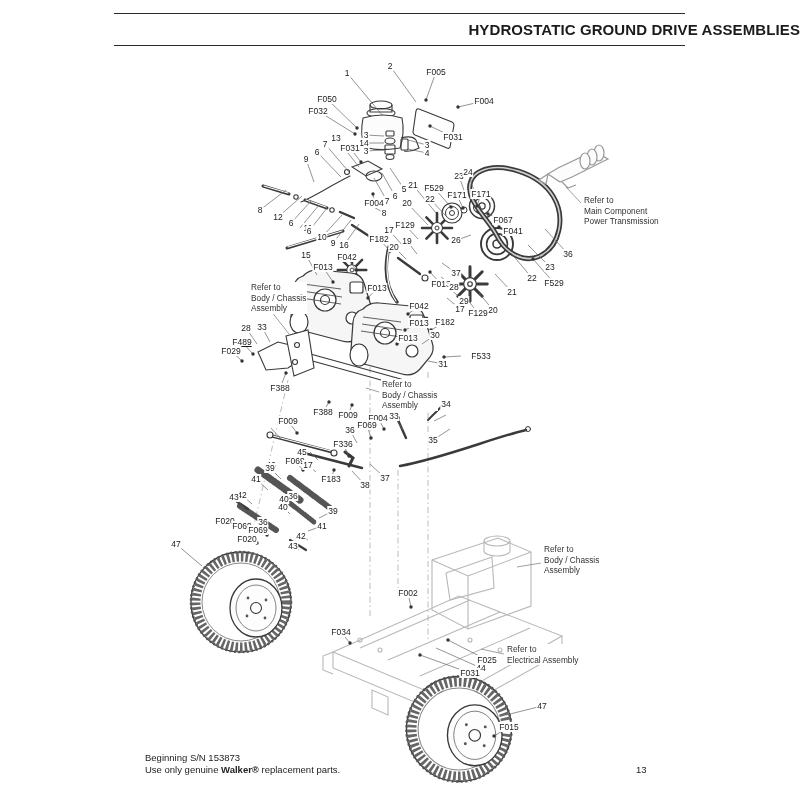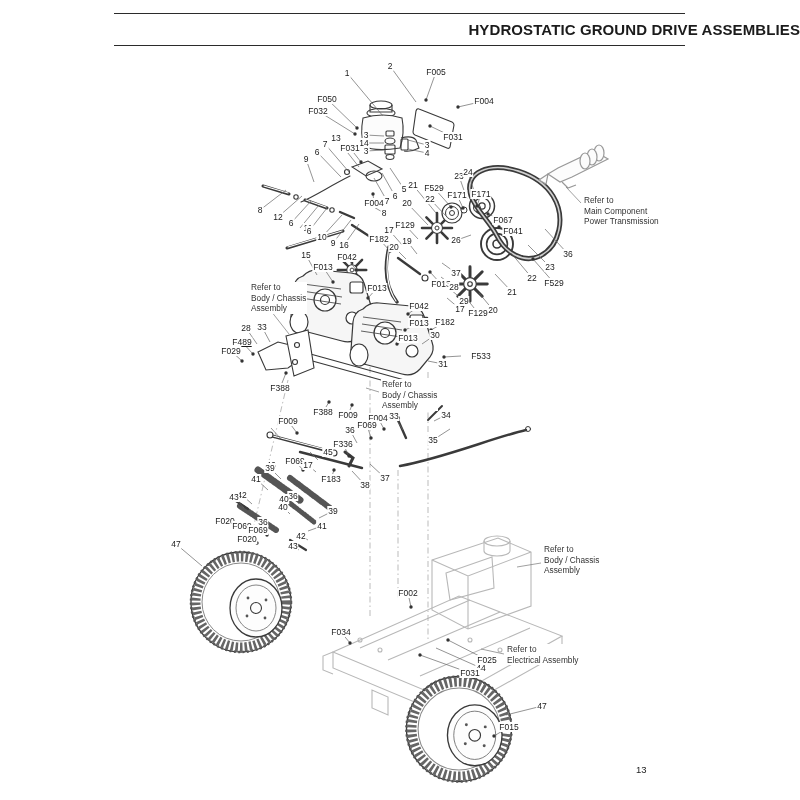--- a/index.html
+++ b/index.html
@@ -429,28 +429,28 @@
       <span class="callout" style="left: 419px; top: 323px;">F013</span>
       <span class="callout" style="left: 445px; top: 322px;">F182</span>
       <span class="callout" style="left: 408px; top: 338px;">F013</span>
       <span class="callout" style="left: 435px; top: 335px;">30</span>
       <span class="callout" style="left: 461px; top: 356px; margin-left: 20px;">F533</span>
       <span class="callout" style="left: 443px; top: 364px;">31</span>
       <span class="callout" style="left: 323px; top: 412px;">F388</span>
       <span class="callout" style="left: 348px; top: 415px;">F009</span>
       <span class="callout" style="left: 378px; top: 418px;">F004</span>
       <span class="callout" style="left: 394px; top: 416px;">33</span>
-      <span class="callout" style="left: 446px; top: 415px;">34</span>
+      <span class="callout" style="left: 446px; top: 404px;">34</span>
       <span class="callout" style="left: 433px; top: 440px;">35</span>
       <span class="callout" style="left: 367px; top: 425px;">F069</span>
       <span class="callout" style="left: 350px; top: 430px;">36</span>
       <span class="callout" style="left: 343px; top: 444px;">F336</span>
       <span class="callout" style="left: 288px; top: 421px;">F009</span>
       <span class="callout" style="left: 271px; top: 428px; margin-top: 37px;">46</span>
-      <span class="callout" style="left: 328px; top: 452px;">45</span>
+      <span class="callout" style="left: 302px; top: 452px;">45</span>
       <span class="callout" style="left: 295px; top: 461px;">F069</span>
       <span class="callout" style="left: 308px; top: 465px;">17</span>
       <span class="callout" style="left: 331px; top: 479px;">F183</span>
       <span class="callout" style="left: 385px; top: 478px;">37</span>
       <span class="callout" style="left: 365px; top: 485px;">38</span>
       <span class="callout" style="left: 270px; top: 468px;">39</span>
       <span class="callout" style="left: 256px; top: 479px;">41</span>
       <span class="callout" style="left: 242px; top: 495px;">42</span>
       <span class="callout" style="left: 234px; top: 497px;">43</span>
       <span class="callout" style="left: 293px; top: 496px;">36</span>
@@ -494,15 +494,19 @@
         <div>Refer to</div>
         <div>Electrical Assembly</div>
       </div>
       <div class="note" style="left: 583px; top: 195px;">
         <div>Refer to</div>
         <div>Main Component</div>
         <div>Power Transmission</div>
       </div>
     </div>
 
+  <div class="footer">
+    <div>Beginning S/N 153873</div>
+    <div><span>Use only genuine </span><b>Walker®</b><span> replacement parts.</span></div>
+  </div>
 
   <div class="page-number">13</div>
 </div>
 
 </body></html>

